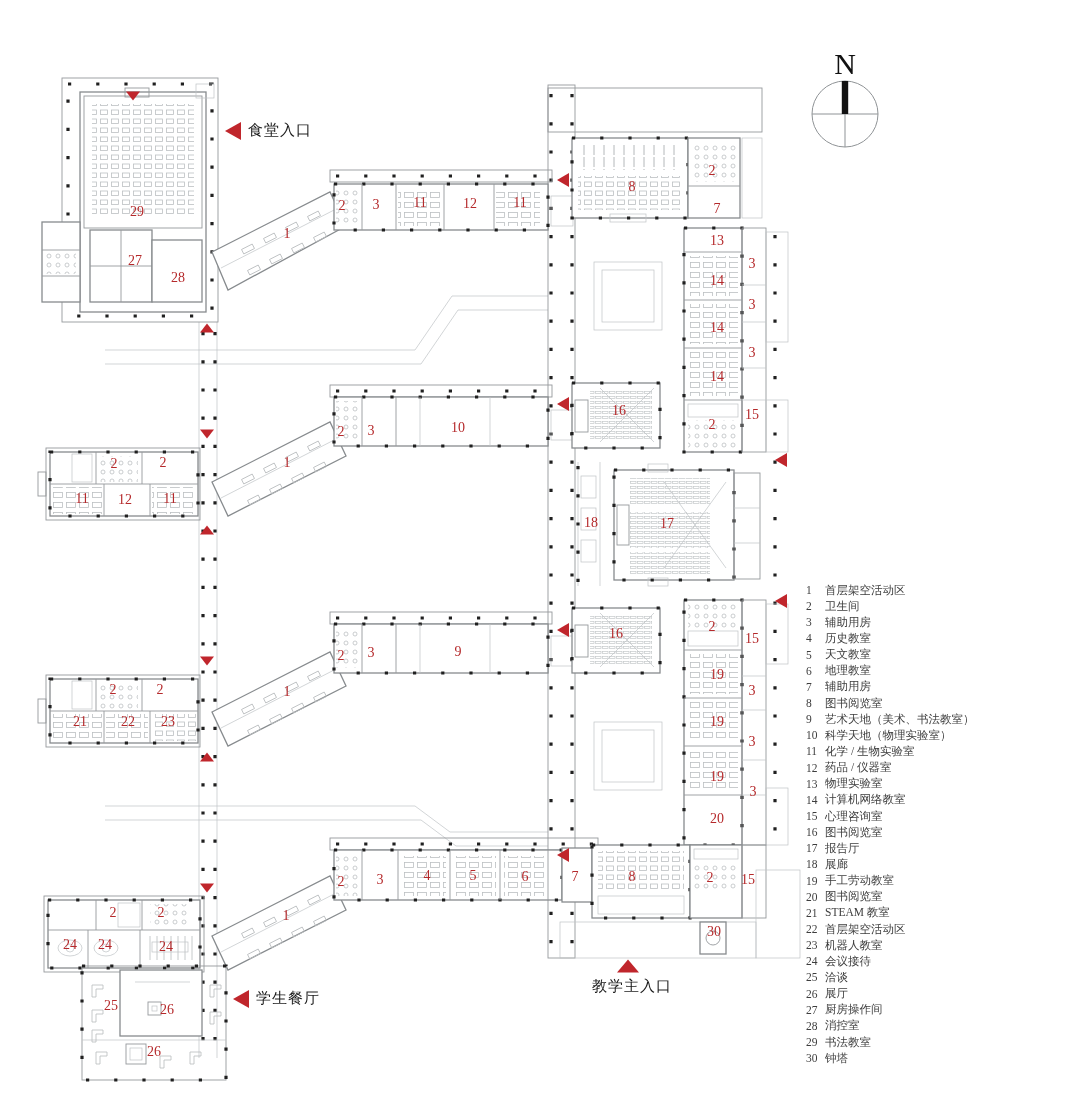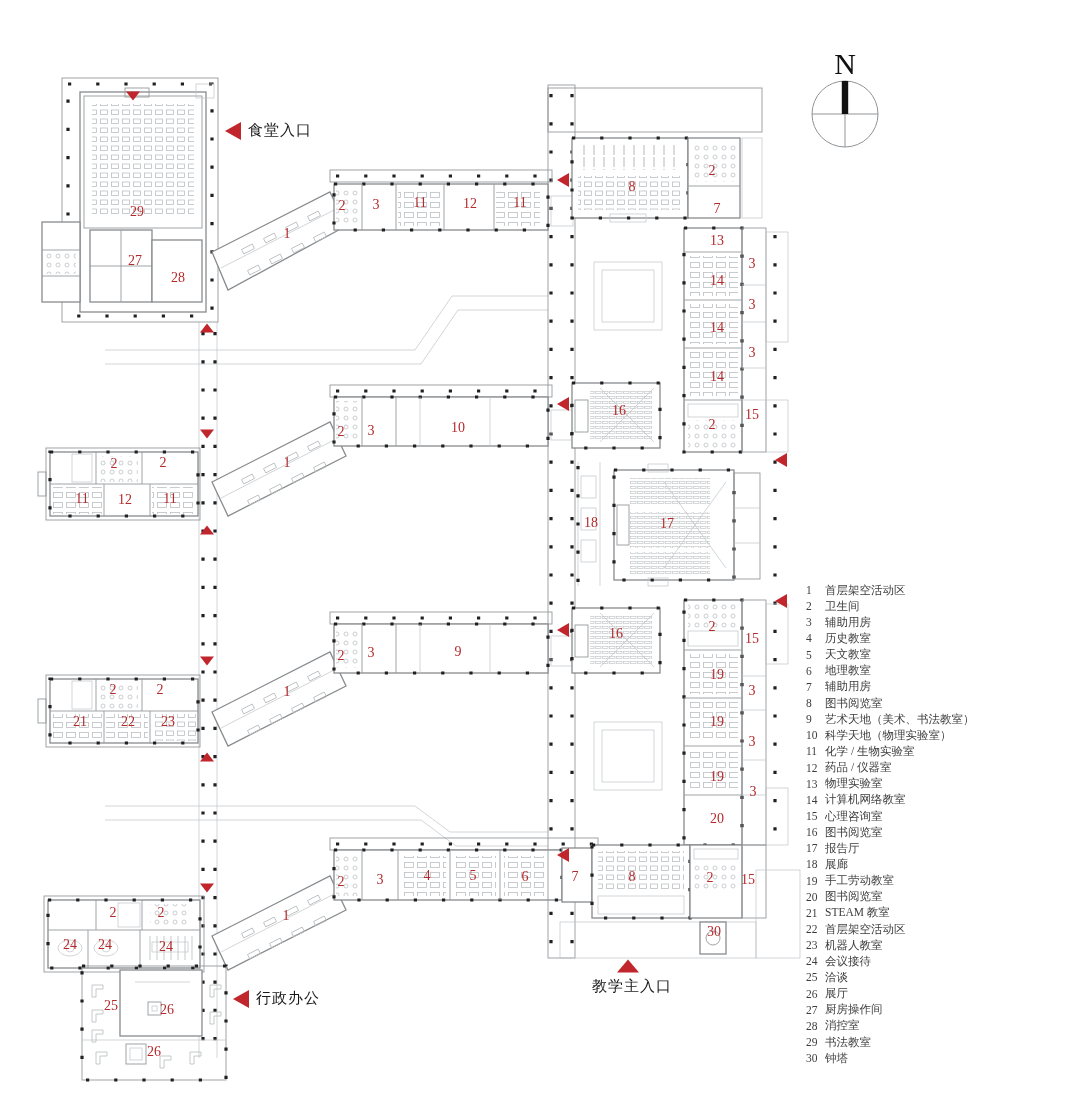--- a/index.html
+++ b/index.html
@@ -491,21 +491,21 @@
       <div class="tri" style="border-style: solid; border-width: 7.44px 12px 7.44px 0px; border-color: transparent rgb(192, 38, 44) transparent transparent; left: 563px; top: 404px;"></div>
       <div class="tri" style="border-style: solid; border-width: 7.44px 12px 7.44px 0px; border-color: transparent rgb(192, 38, 44) transparent transparent; left: 563px; top: 630px;"></div>
       <div class="tri" style="border-style: solid; border-width: 7.44px 12px 7.44px 0px; border-color: transparent rgb(192, 38, 44) transparent transparent; left: 563px; top: 855px;"></div>
       <div class="tri" style="border-style: solid; border-width: 7.44px 12px 7.44px 0px; border-color: transparent rgb(192, 38, 44) transparent transparent; left: 781px; top: 460px;"></div>
       <div class="tri" style="border-style: solid; border-width: 7.44px 12px 7.44px 0px; border-color: transparent rgb(192, 38, 44) transparent transparent; left: 781px; top: 601px;"></div>
     </div>
 <div id="entrance-layer">
       <div class="tri" style="border-style: solid; border-width: 9.92px 16px 9.92px 0px; border-color: transparent rgb(192, 38, 44) transparent transparent; left: 233px; top: 131px;"></div>
       <div class="ent-label" style="left: 248px; top: 123px;">食堂入口</div>
       <div class="tri" style="border-style: solid; border-width: 9.92px 16px 9.92px 0px; border-color: transparent rgb(192, 38, 44) transparent transparent; left: 241px; top: 999px;"></div>
-      <div class="ent-label" style="left: 256px; top: 991px;">行政办公</div>
+      <div class="ent-label" style="left: 256px; top: 991px;">学生餐厅</div>
       <div class="tri" style="border-style: solid; border-width: 0px 11.52px 13.6px; border-color: transparent transparent rgb(192, 38, 44); left: 628px; top: 966px;"></div>
       <div class="ent-label" style="left: 592px; top: 979px;">教学主入口</div>
     </div>
 
 <div class="legend" id="legend">
       <div class="lg-row">
         <span class="lg-num">1</span>
         <span>首层架空活动区</span>
       </div>
       <div class="lg-row">

